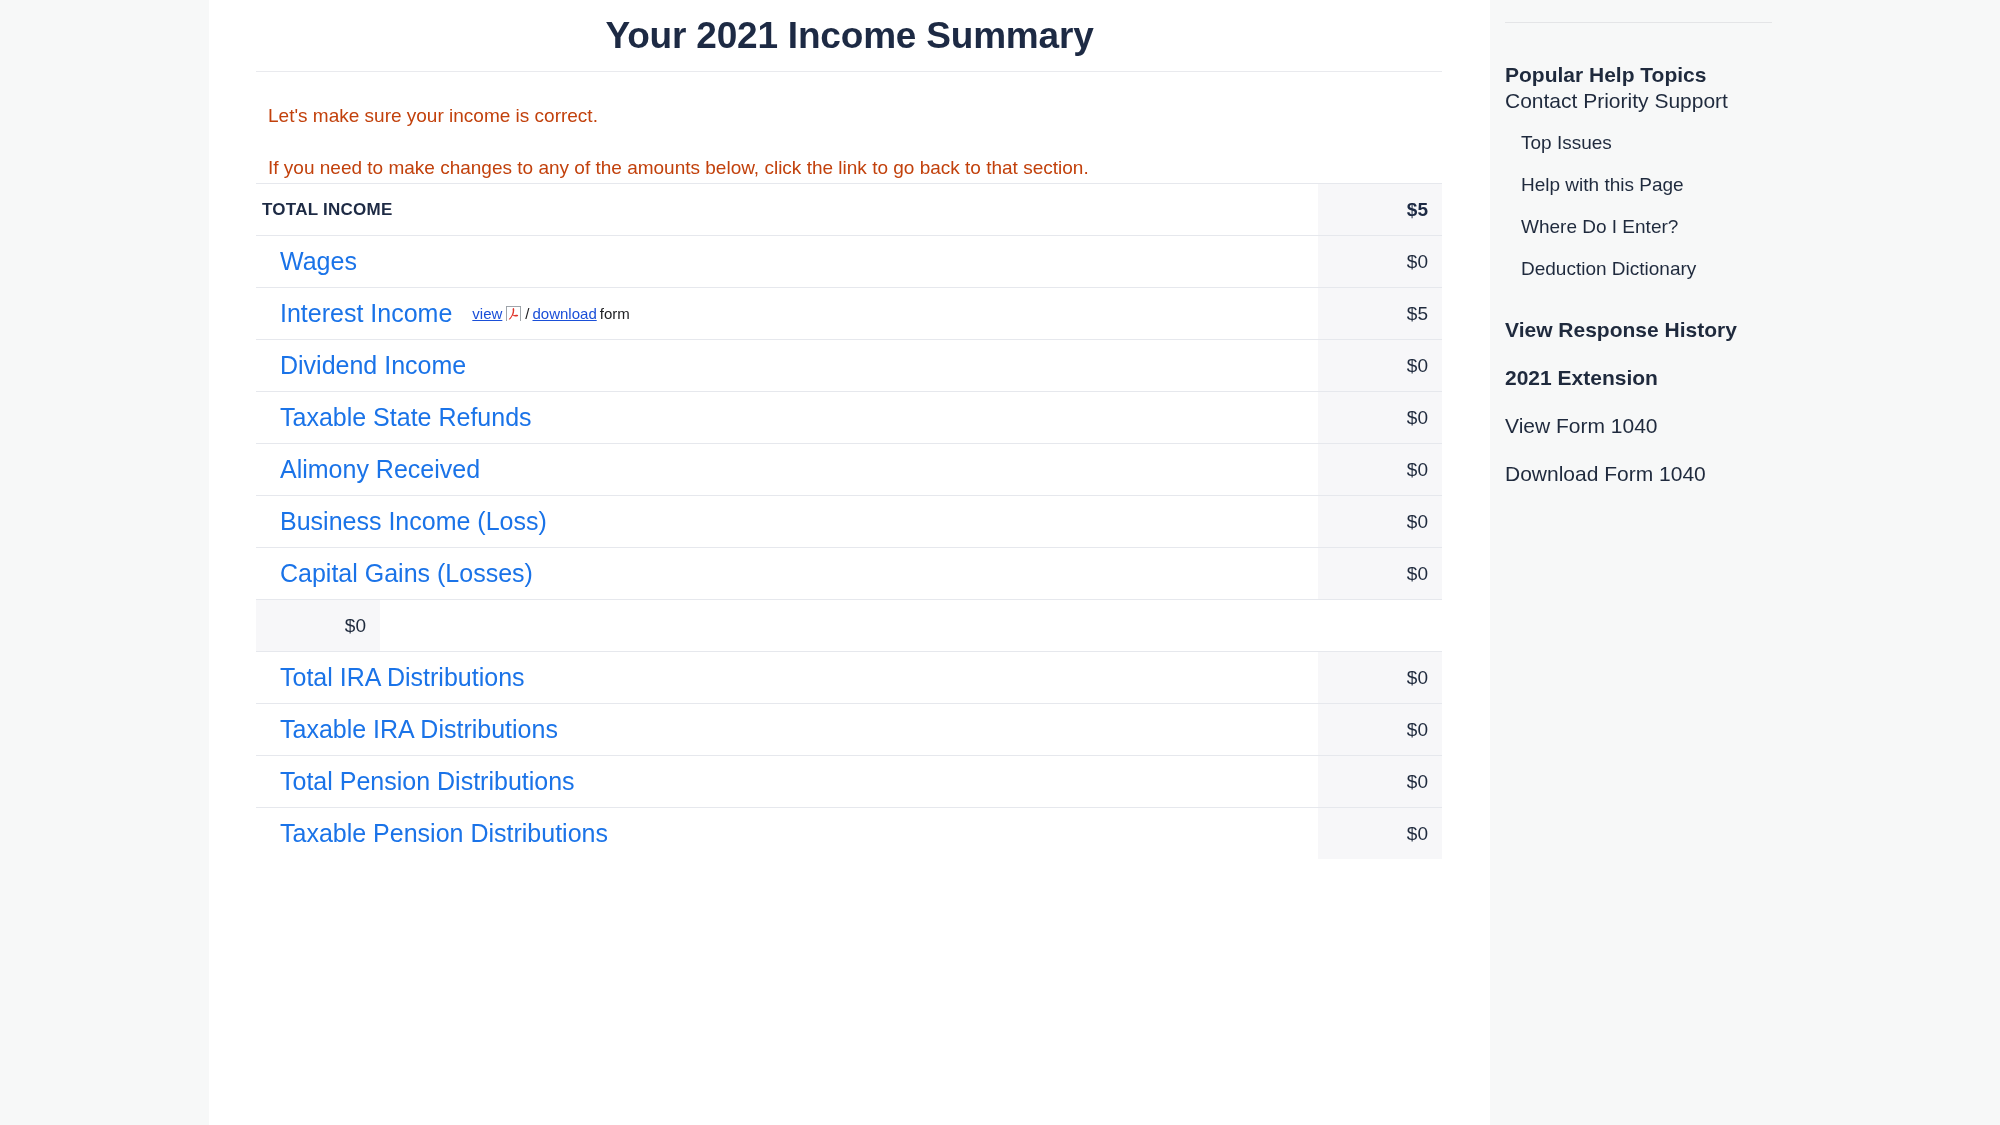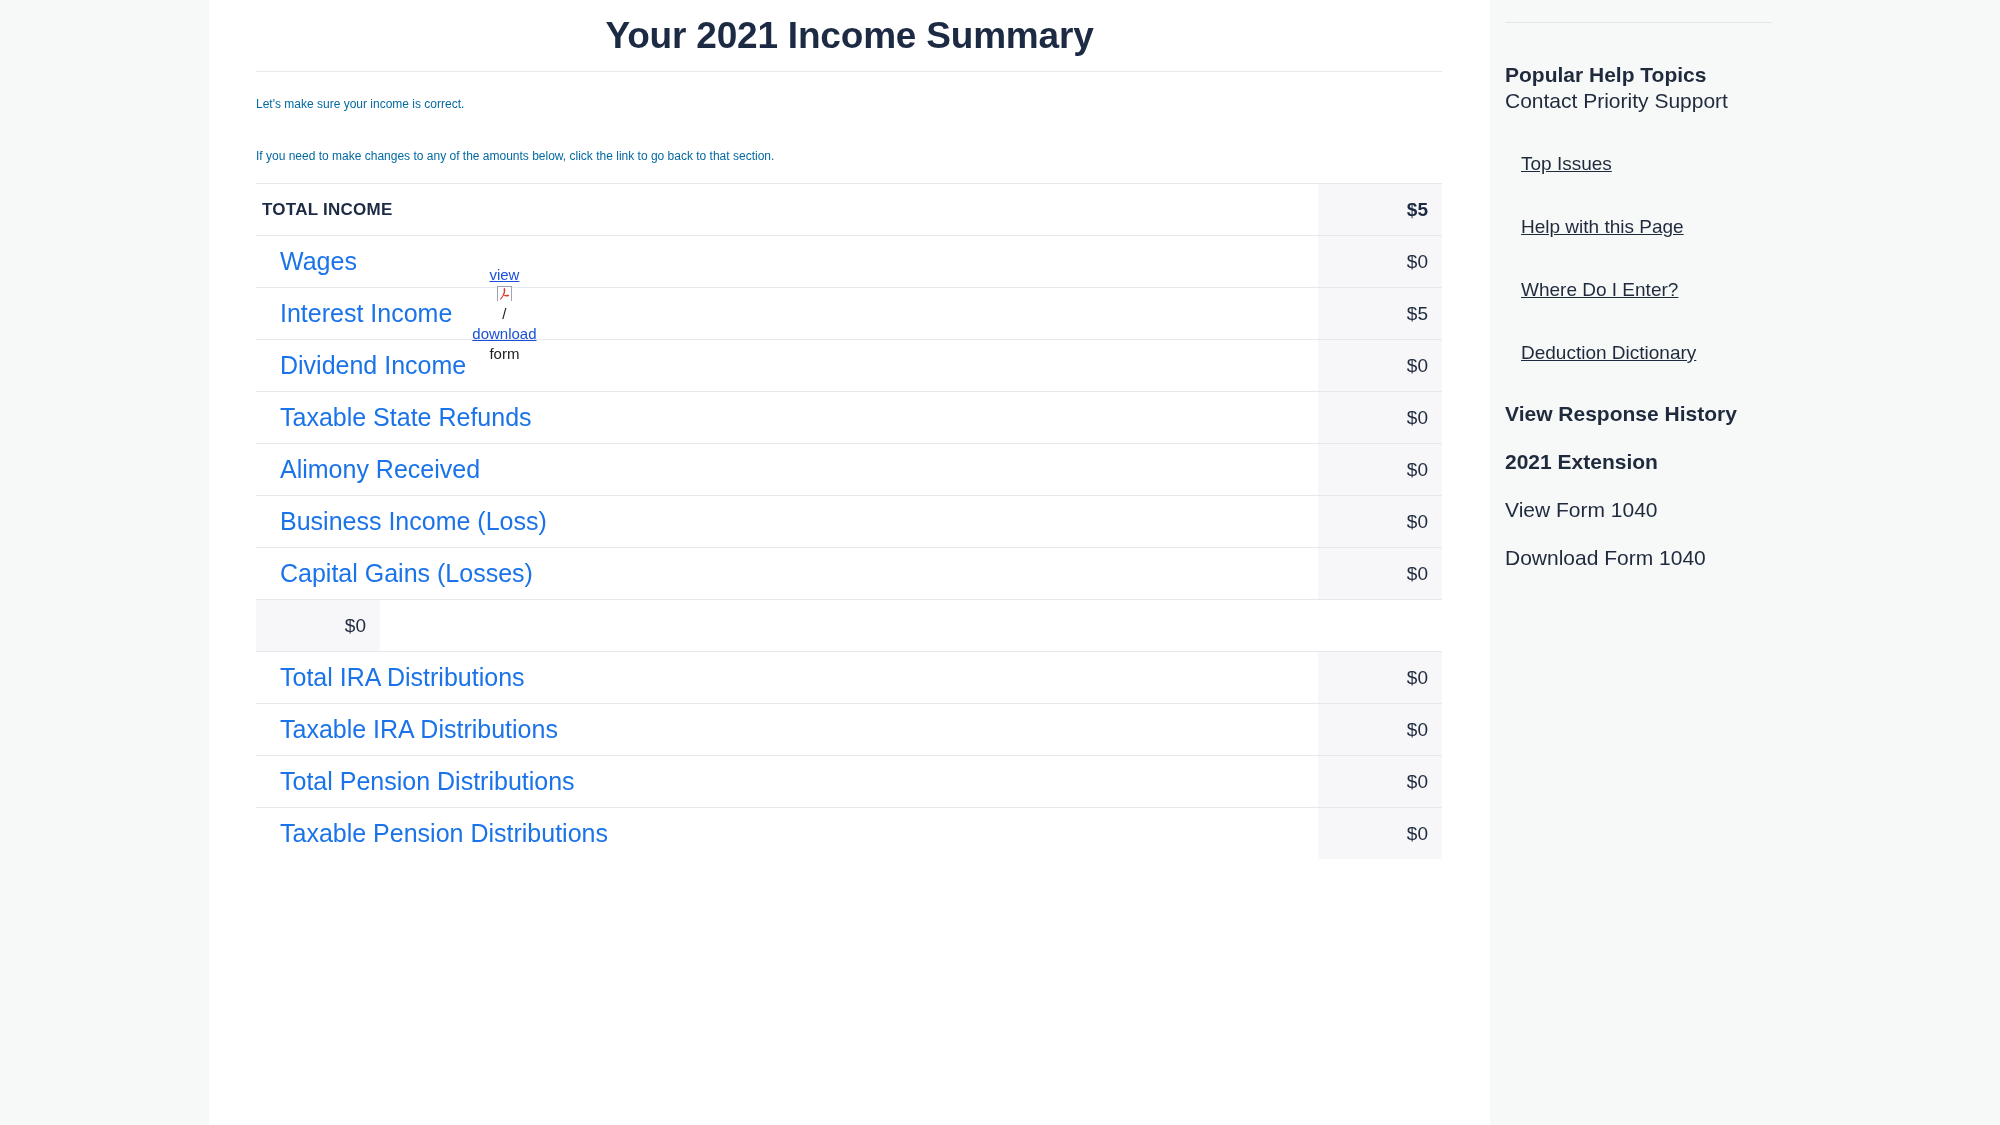--- a/index.html
+++ b/index.html
@@ -51,24 +51,24 @@
   }
 
   .intro {
     position: absolute;
     left: 47px;
     top: 90px;
     width: 1190px;
   }
 
   .intro p {
-    margin: 0;
-    font-size: 12px;
+    margin: 12px;
+    font-size: 19px;
     line-height: 28px;
-    color: #0369a1;
+    color: #c2410c;
   }
 
   .intro p.second { margin-top: 24px; }
 
   
   .income-table {
     position: absolute;
     left: 47px;
     top: 183px;
     width: 1186px;
@@ -136,21 +136,20 @@
   }
 
   .form-links {
     margin-left: 20px;
     font-size: 15px;
     color: #202124;
     white-space: nowrap;
     display: inline-flex;
     align-items: center;
     gap: 3px;
-    flex-direction: column;
   }
   .form-links a {
     color: #1a4fd8;
     text-decoration: underline;
     font-size: 15px;
   }
   .pdf-icon {
     display: inline-block;
     width: 15px;
     height: 16px;
@@ -190,21 +189,21 @@
     display: block;
     font-size: 21px;
     line-height: 26px;
     color: #1f2a3d;
     text-decoration: none;
     white-space: nowrap;
   }
   .side-item.gap-top { margin-top: 22px; }
   .side-item.bold { font-weight: 700; }
   .side-item.indent { margin-left: 16px; font-size: 19px; }
-  .side-item.sub-gap { margin-top: 37px; text-decoration: underline; }
+  .side-item.sub-gap { margin-top: 16px; }
   .side-item.big-gap { margin-top: 35px; }
 </style>
 </head>
 <body>
 
 <div class="page">
 
   <div class="content">
 
     <h1 class="page-title">Your 2021 Income Summary</h1>

